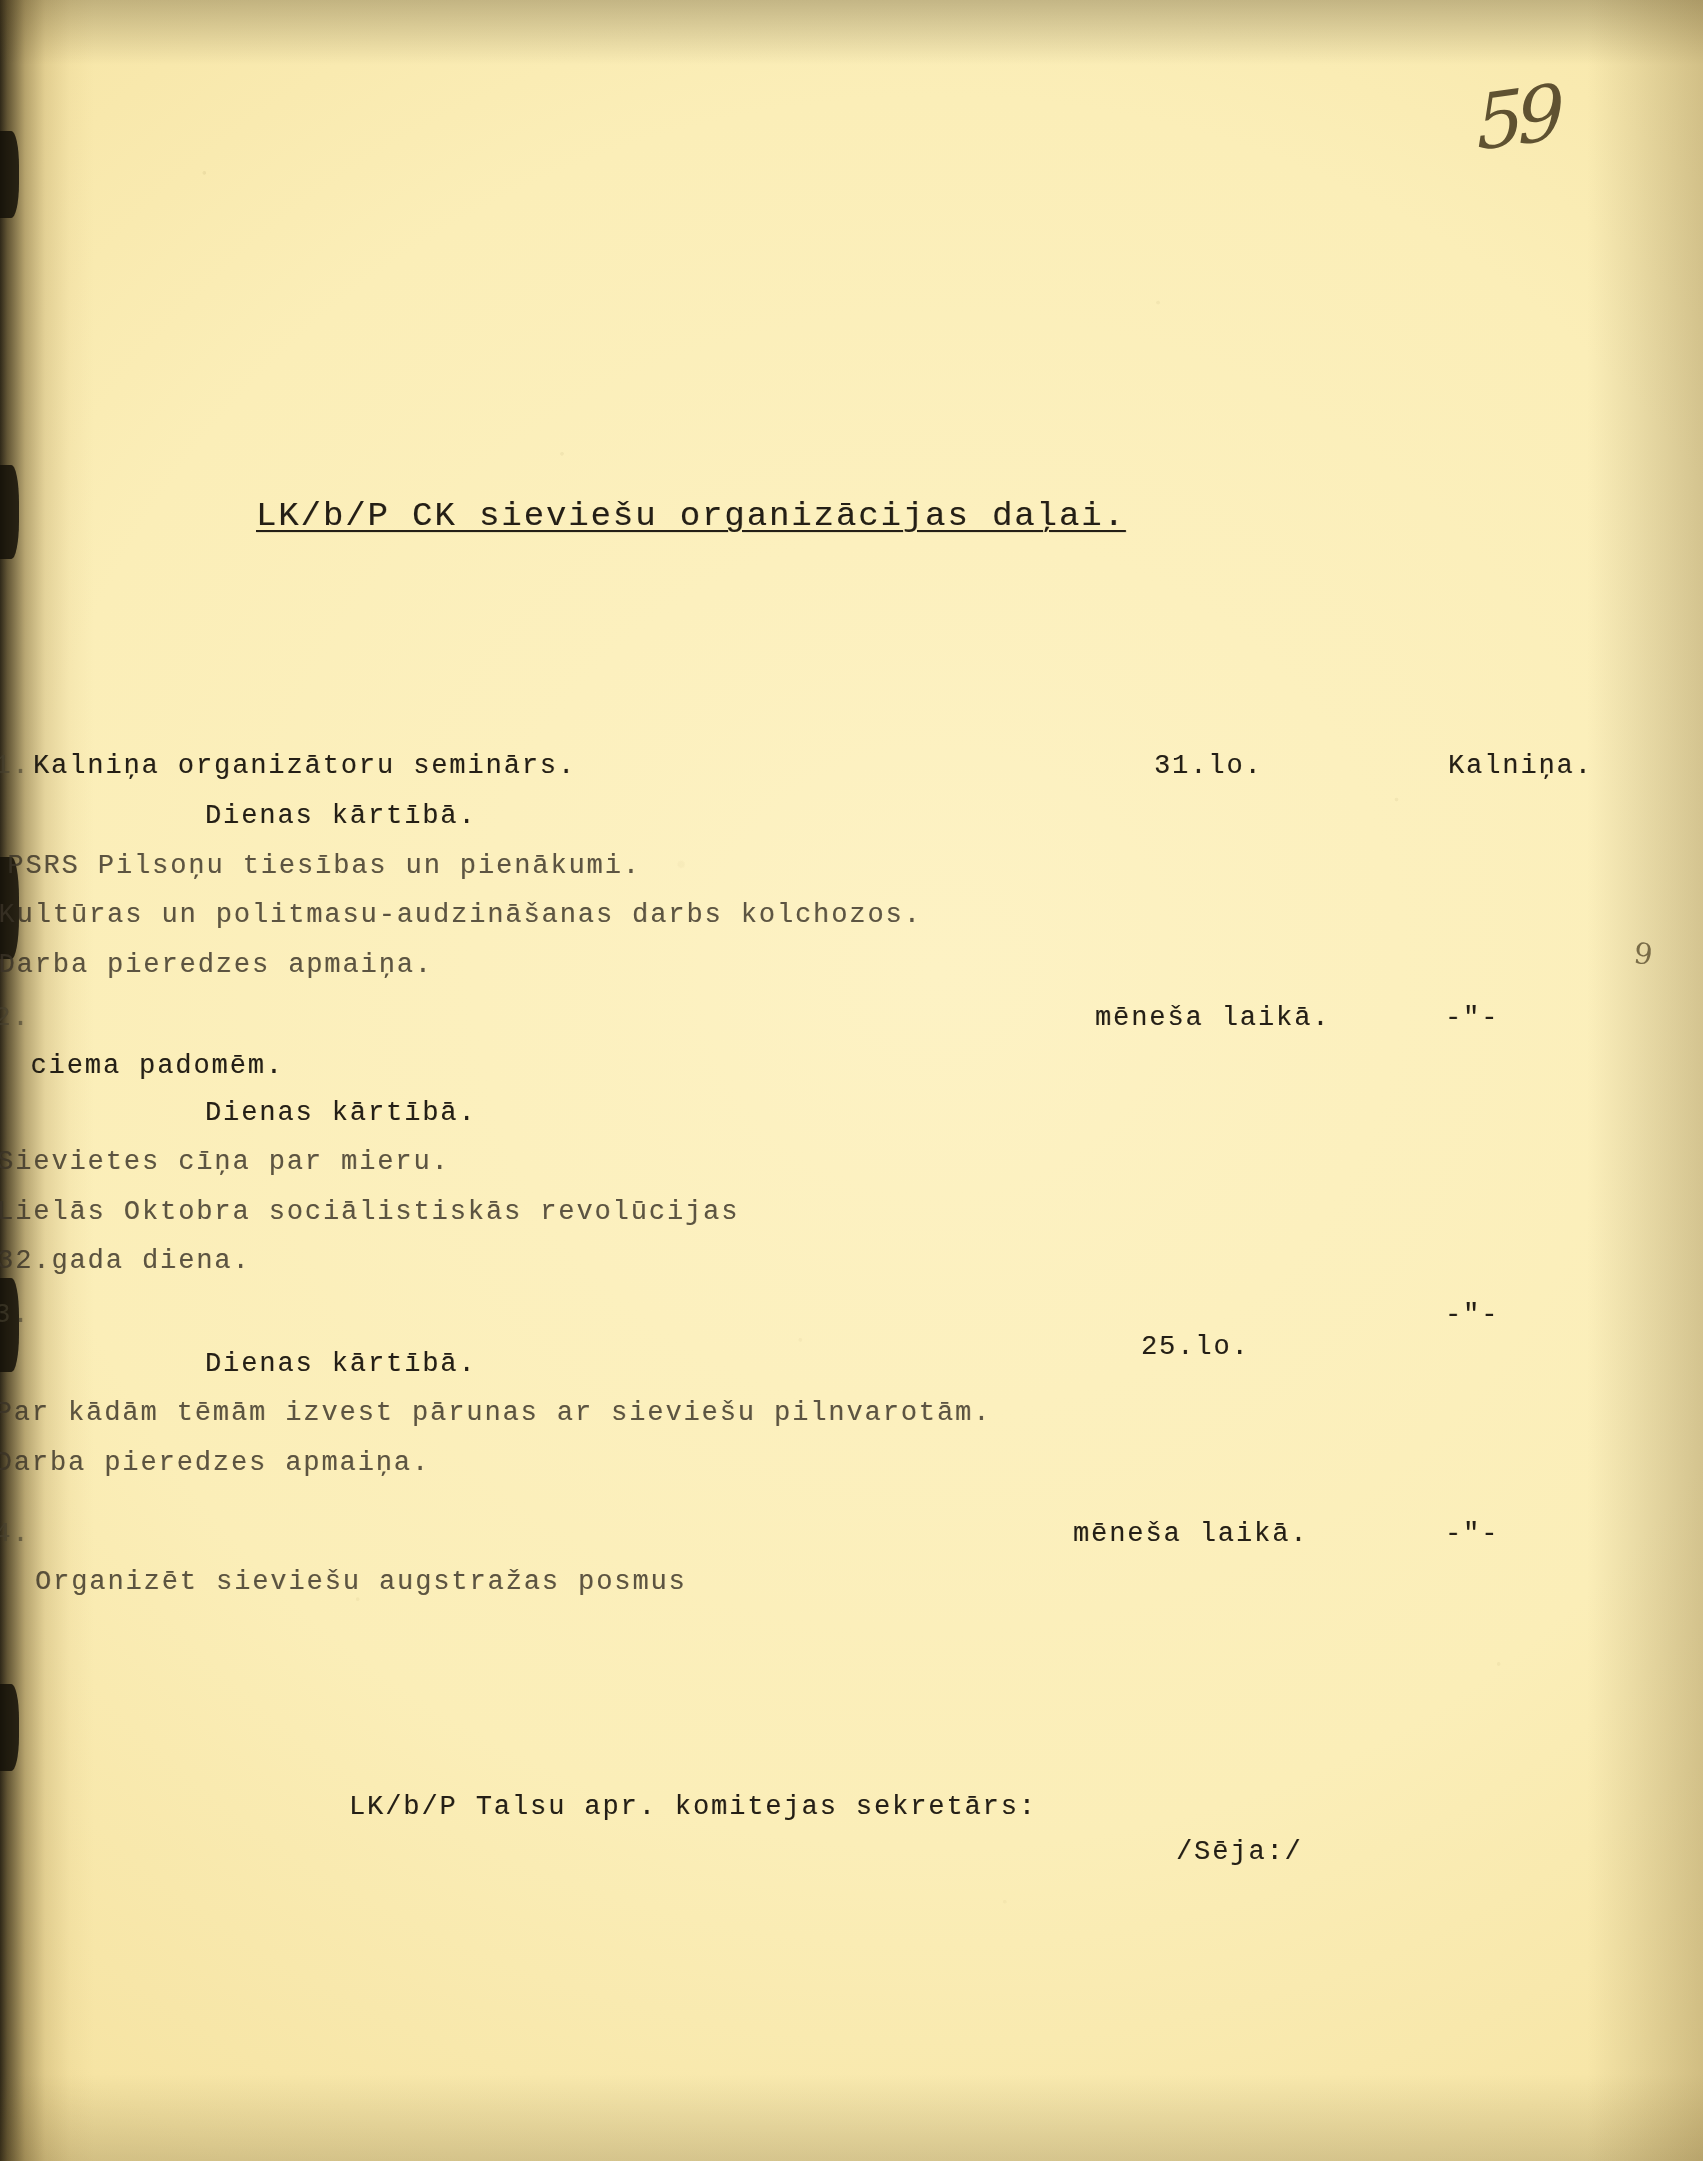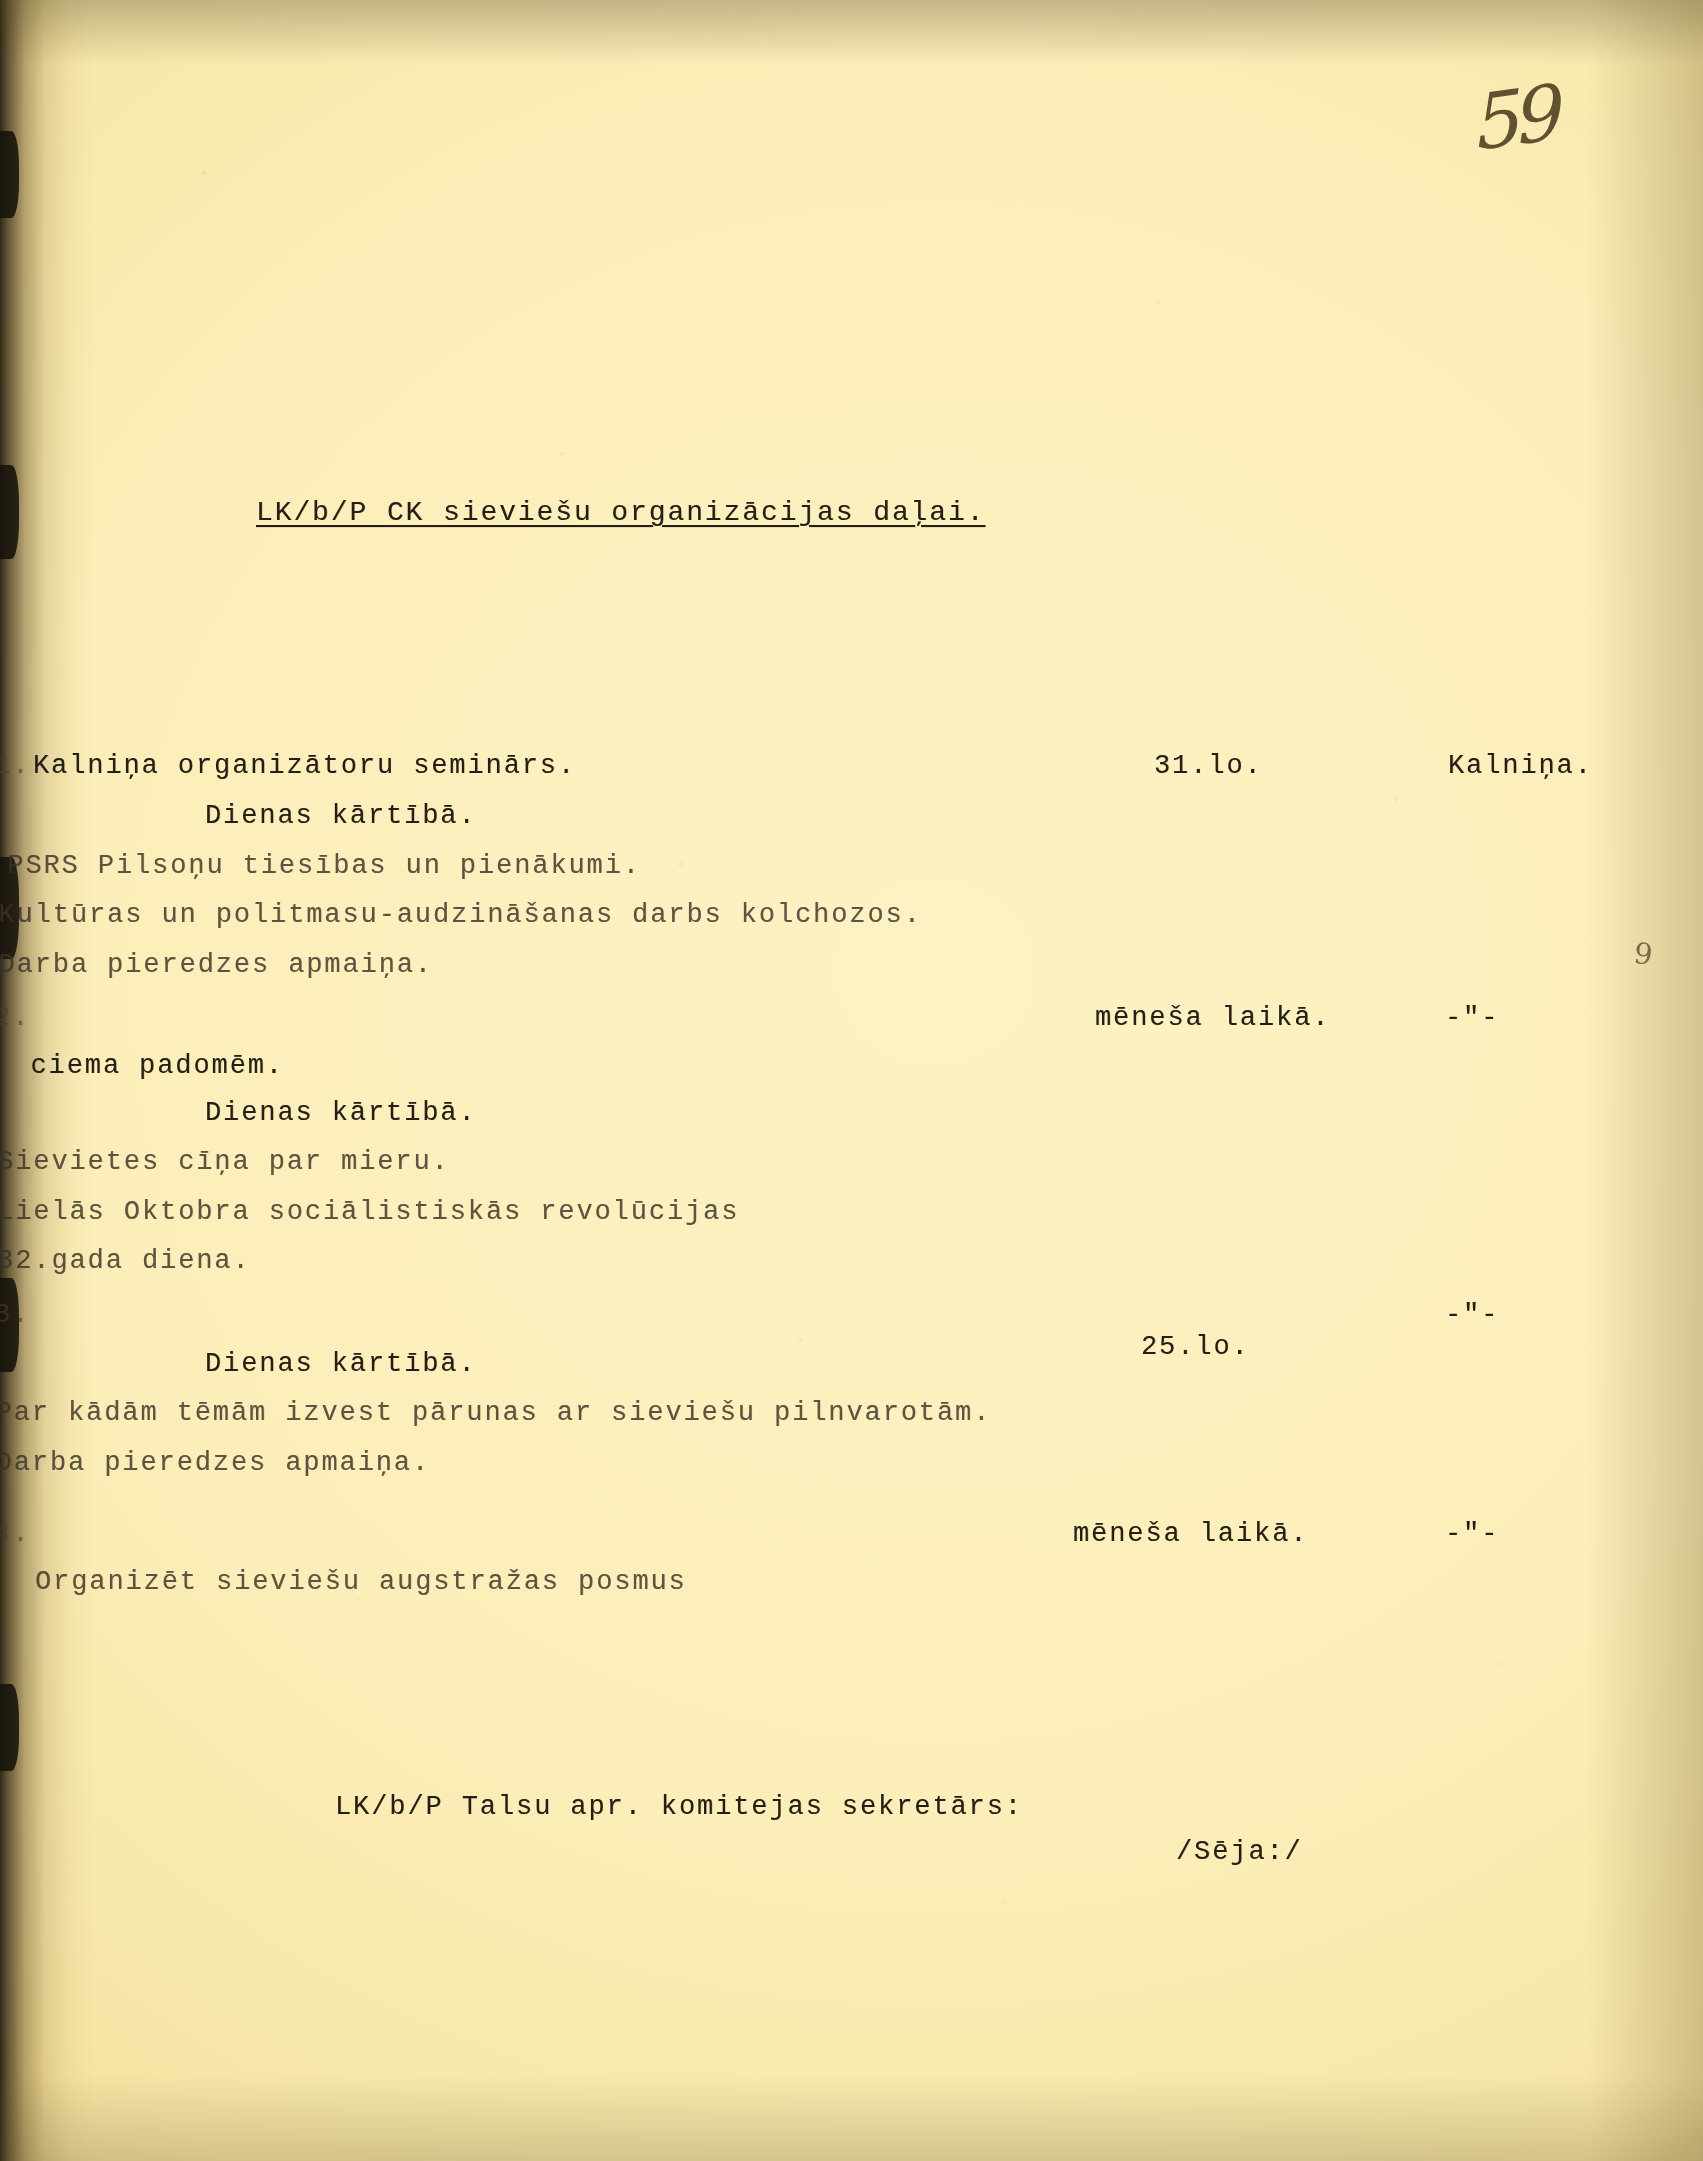--- a/index.html
+++ b/index.html
@@ -111,21 +111,21 @@
     white-space: pre;
     font-family: "Liberation Mono", "DejaVu Sans Mono", monospace;
     font-size: 27px;
     letter-spacing: 1.9px;
     color: #241f16;
     text-shadow: 0.4px 0.3px 0 rgba(40,34,20,0.35);
   }
   .tw.faint { color: #3a3327; opacity: .82; }
   .tw.veryfaint { color: #46402f; opacity: .62; }
   .tw.u { text-decoration: underline; text-underline-offset: 5.1px; text-decoration-thickness: 2.2px; }
-  .tw.big { font-size: 28px; }
+  .tw.big { font-size: 34px; }
 </style>
 </head>
 <body>
 
 <div class="page">
 
   <div class="binding"></div>
   <div class="binding-notch" style="top:131px;height:87px;"></div>
   <div class="binding-notch" style="top:465px;height:94px;"></div>
   <div class="binding-notch" style="top:857px;height:102px;"></div>
@@ -168,18 +168,18 @@
     <div class="tw" style="left:1445px; top:1300px;">-"-</div>
     <div class="tw" style="left:205px; top:1349px;">Dienas kārtībā.</div>
     <div class="tw faint" style="left:-4.4px; top:1398px;">Par kādām tēmām izvest pārunas ar sieviešu pilnvarotām.</div>
     <div class="tw faint" style="left:-4.4px; top:1448px;">Darba pieredzes apmaiņa.</div>
 
     <div class="tw veryfaint" style="left:-5.8px; top:1519px;">4.</div>
     <div class="tw faint" style="left:35px; top:1519px;margin-top:48px;">Organizēt sieviešu augstražas posmus</div>
     <div class="tw" style="left:1073px; top:1519px;">mēneša laikā.</div>
     <div class="tw" style="left:1445px; top:1519px;">-"-</div>
 
-    <div class="tw" style="left:335px; top:1792px;">LK/b/P Talsu apr. komitejas sekretārs:</div>
+    <div class="tw" style="left:349px; top:1792px;">LK/b/P Talsu apr. komitejas sekretārs:</div>
     <div class="tw" style="left:1176px; top:1837px;text-align:right;">/Sēja:/</div>
 
   </div>
 </div>
 
 
 </body></html>

